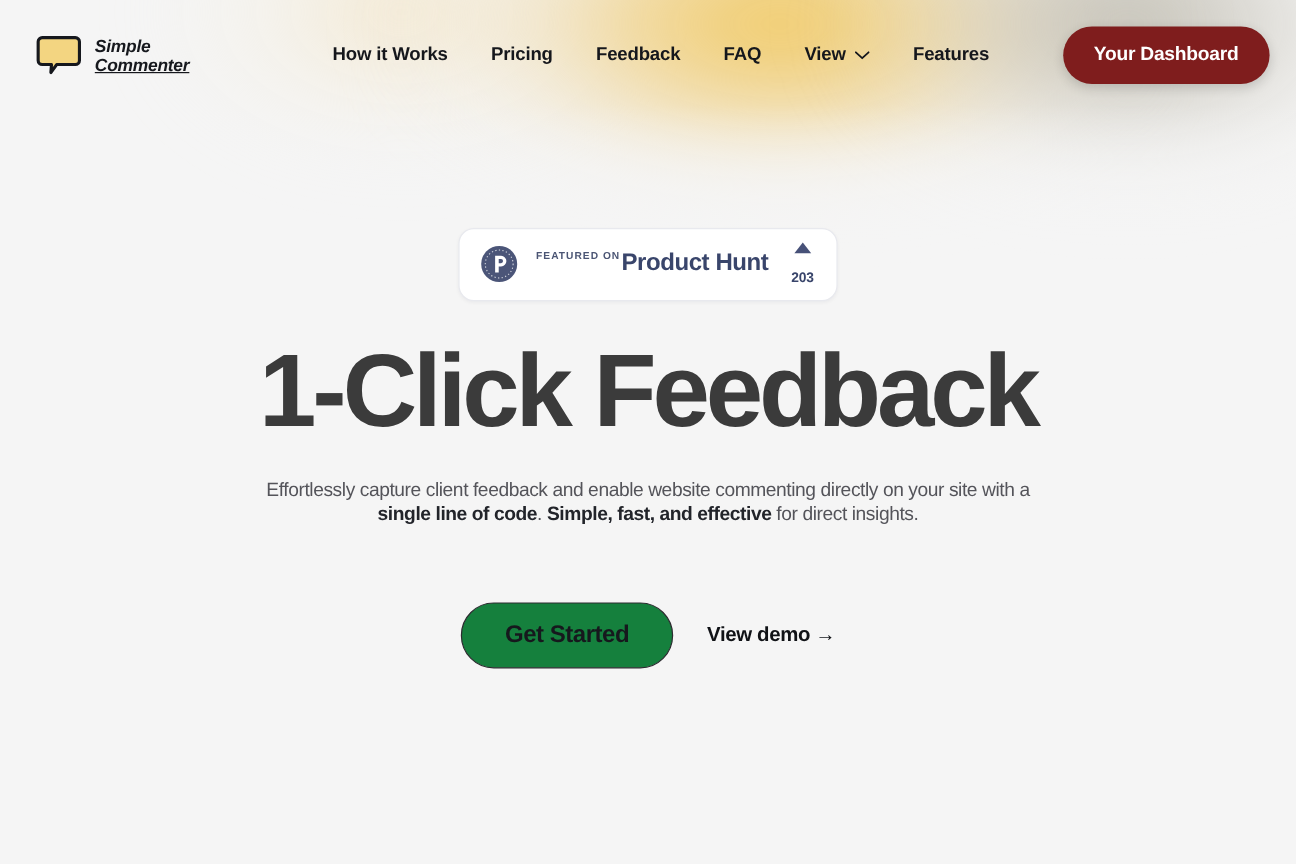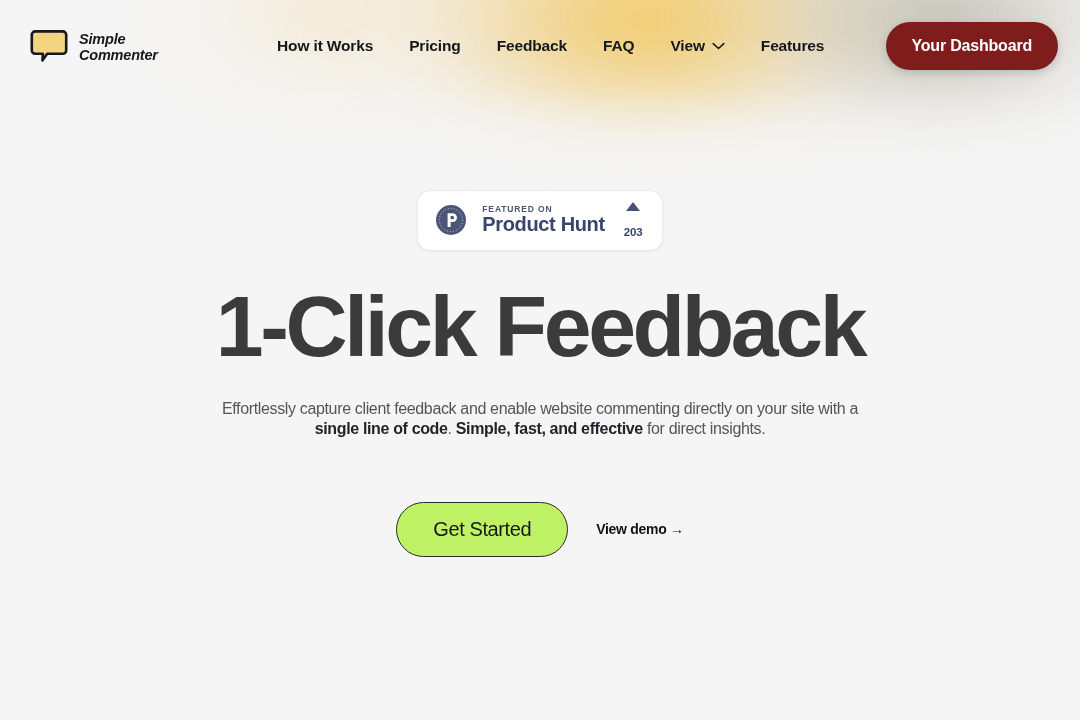--- a/index.html
+++ b/index.html
@@ -72,21 +72,21 @@
   }
 
   .brand { display:flex; align-items:flex-end; gap:11px; flex-shrink:0; }
   .brand-mark { width:38px; height:34px; display:block; }
   .brand-text {
     font-weight:bold; font-style:italic;
     font-size:14.5px; line-height:1.12;
     color:#16181d; letter-spacing:-0.2px;
     white-space:nowrap;
   }
-  .brand-text .l2 { display:block; }
+  .brand-text .l2 { display:block;text-decoration:underline; }
 
   .main-nav {
     flex:1;
     display:flex; align-items:flex-end; justify-content:center;
     gap:36px;
     margin-left:58px;
   }
   .nav-link {
     font-size:15.5px; font-weight:bold;
     color:#15171c; letter-spacing:-0.15px;
@@ -118,21 +118,21 @@
   .ph-badge {
     display:flex; align-items:center; gap:15px;
     background:#ffffff;
     border:1px solid #e8e9ee;
     border-radius:13px;
     padding:11px 19px 11px 17px;
     box-shadow:0 1px 3px rgba(20,24,40,0.045);
     cursor:pointer;
   }
   .ph-logo { width:32px; height:32px; display:block; flex-shrink:0; }
-  .ph-copy { display:flex; flex-direction:column; gap:1px; }
+  .ph-copy { display:flex; flex-direction:row; gap:1px; }
   .ph-featured {
     font-size:8.5px; font-weight:bold;
     letter-spacing:0.85px; color:#4b5574;
     text-transform:uppercase; line-height:1;
   }
   .ph-name {
     font-size:20px; font-weight:bold;
     color:#39456b; letter-spacing:-0.35px; line-height:1.08;
   }
   .ph-votes {
@@ -169,32 +169,32 @@
     max-width:680px;
   }
   .hero-sub b { color:#22242a; font-weight:bold; }
 
   
   .cta-row {
     margin-top:62px;
     display:flex; align-items:center; gap:28px;
   }
   .btn-primary {
-    background:#bef264;
+    background:#15803d;
     border:1.6px solid #2c2c30;
     border-radius:999px;
-    font-size:20px; font-weight:normal;
+    font-size:20px; font-weight:bold;
     color:#16181d; letter-spacing:-0.4px;
     padding:15px 36px;
     cursor:pointer;
     font-family:"Liberation Sans", sans-serif;
   }
   .btn-demo {
     background:none; border:none;
-    font-size:14px; font-weight:bold;
+    font-size:17px; font-weight:bold;
     color:#101216; letter-spacing:-0.3px;
     cursor:pointer; white-space:nowrap;
     font-family:"Liberation Sans", sans-serif;
   }
 </style>
 </head>
 <body>
 
 <div class="glow-layer">
   <div class="glow-warm-left"></div>

